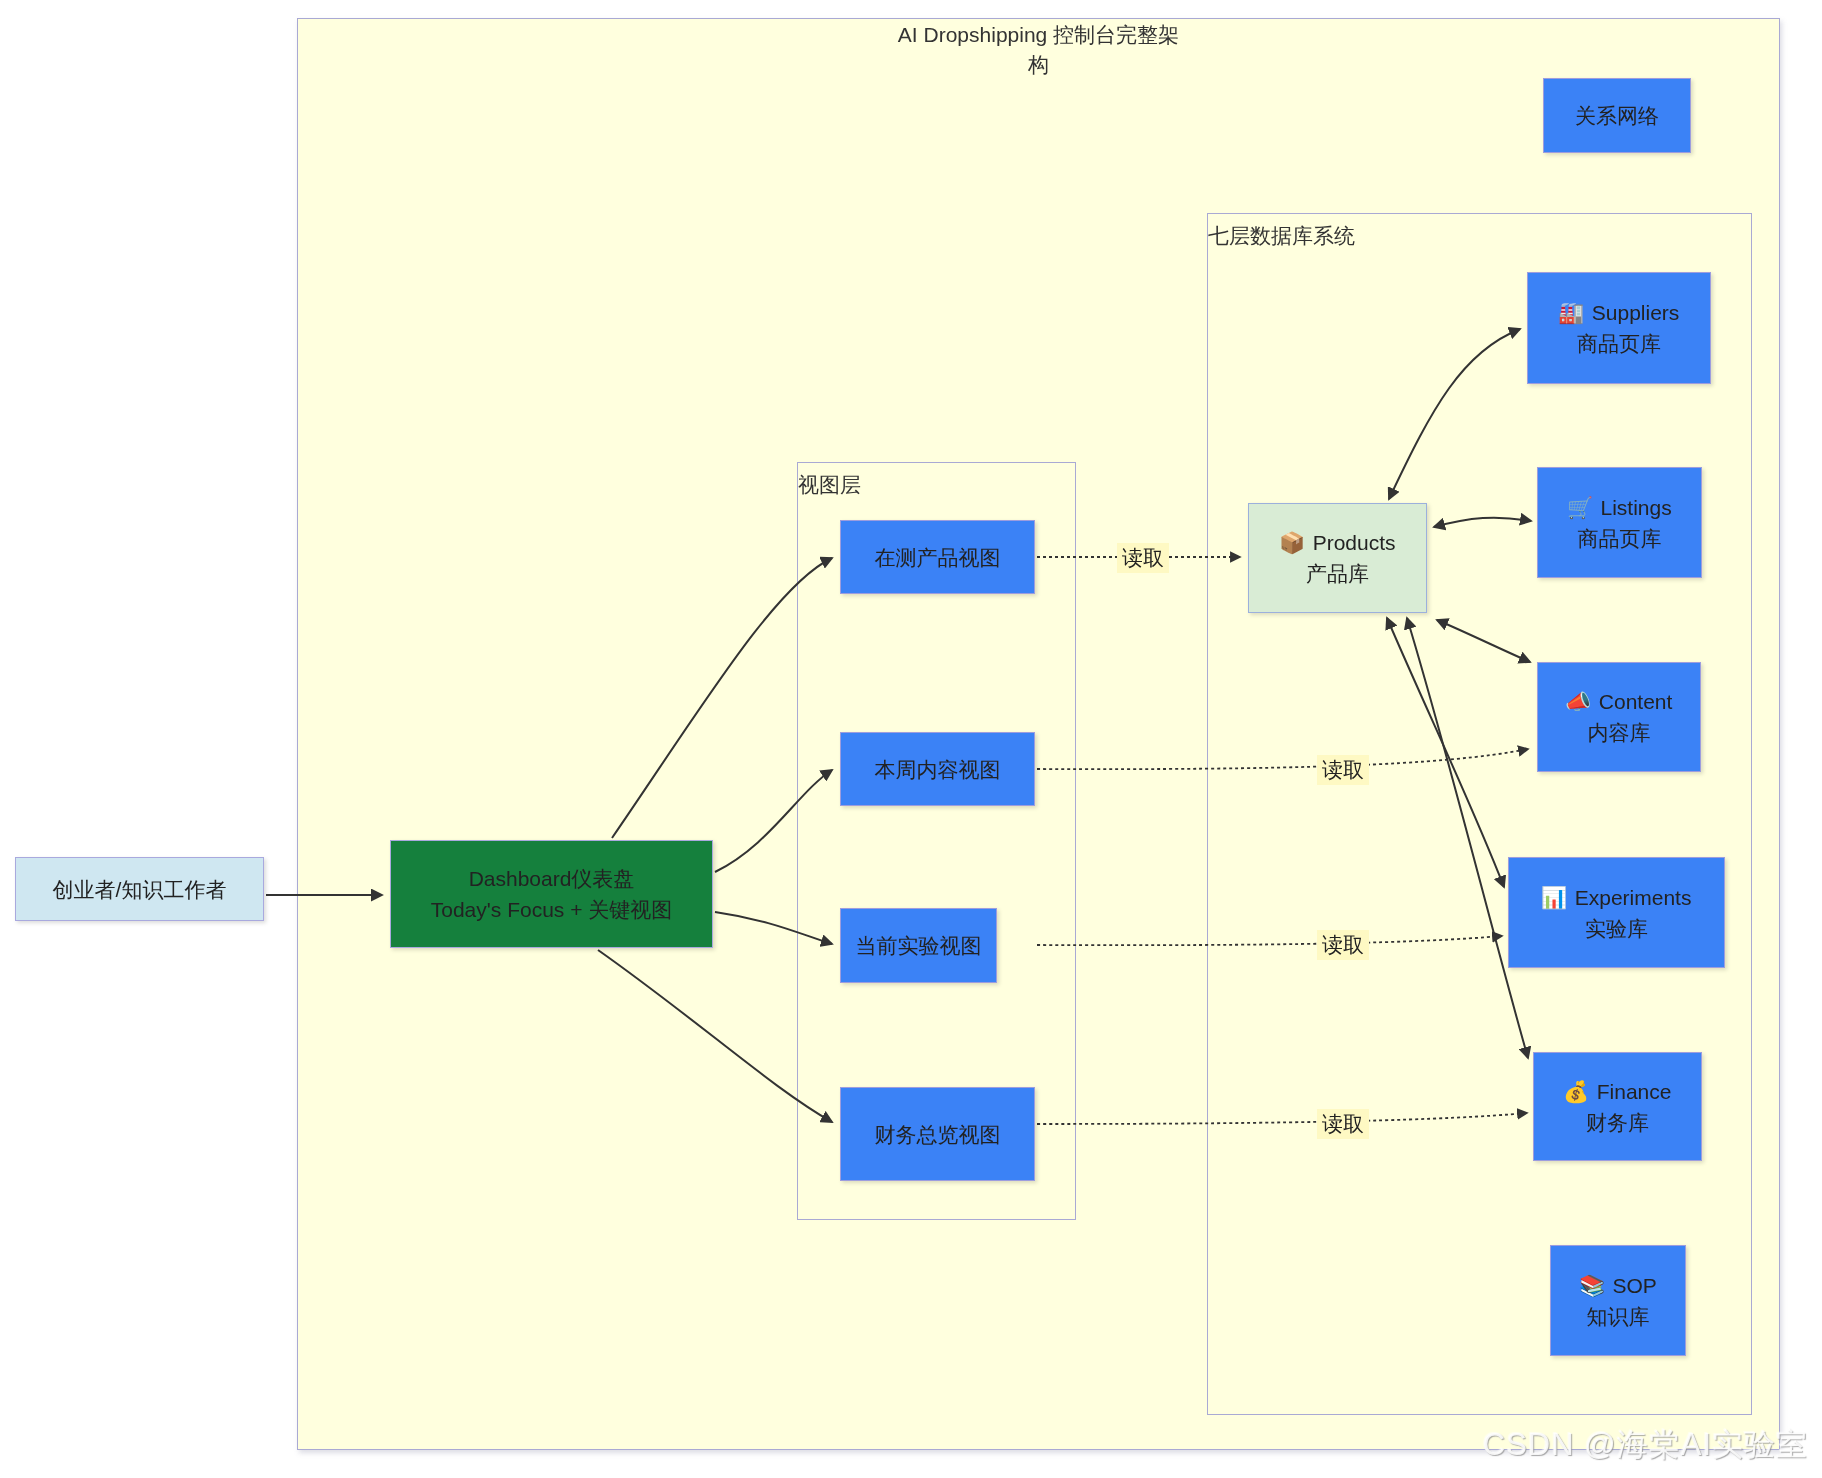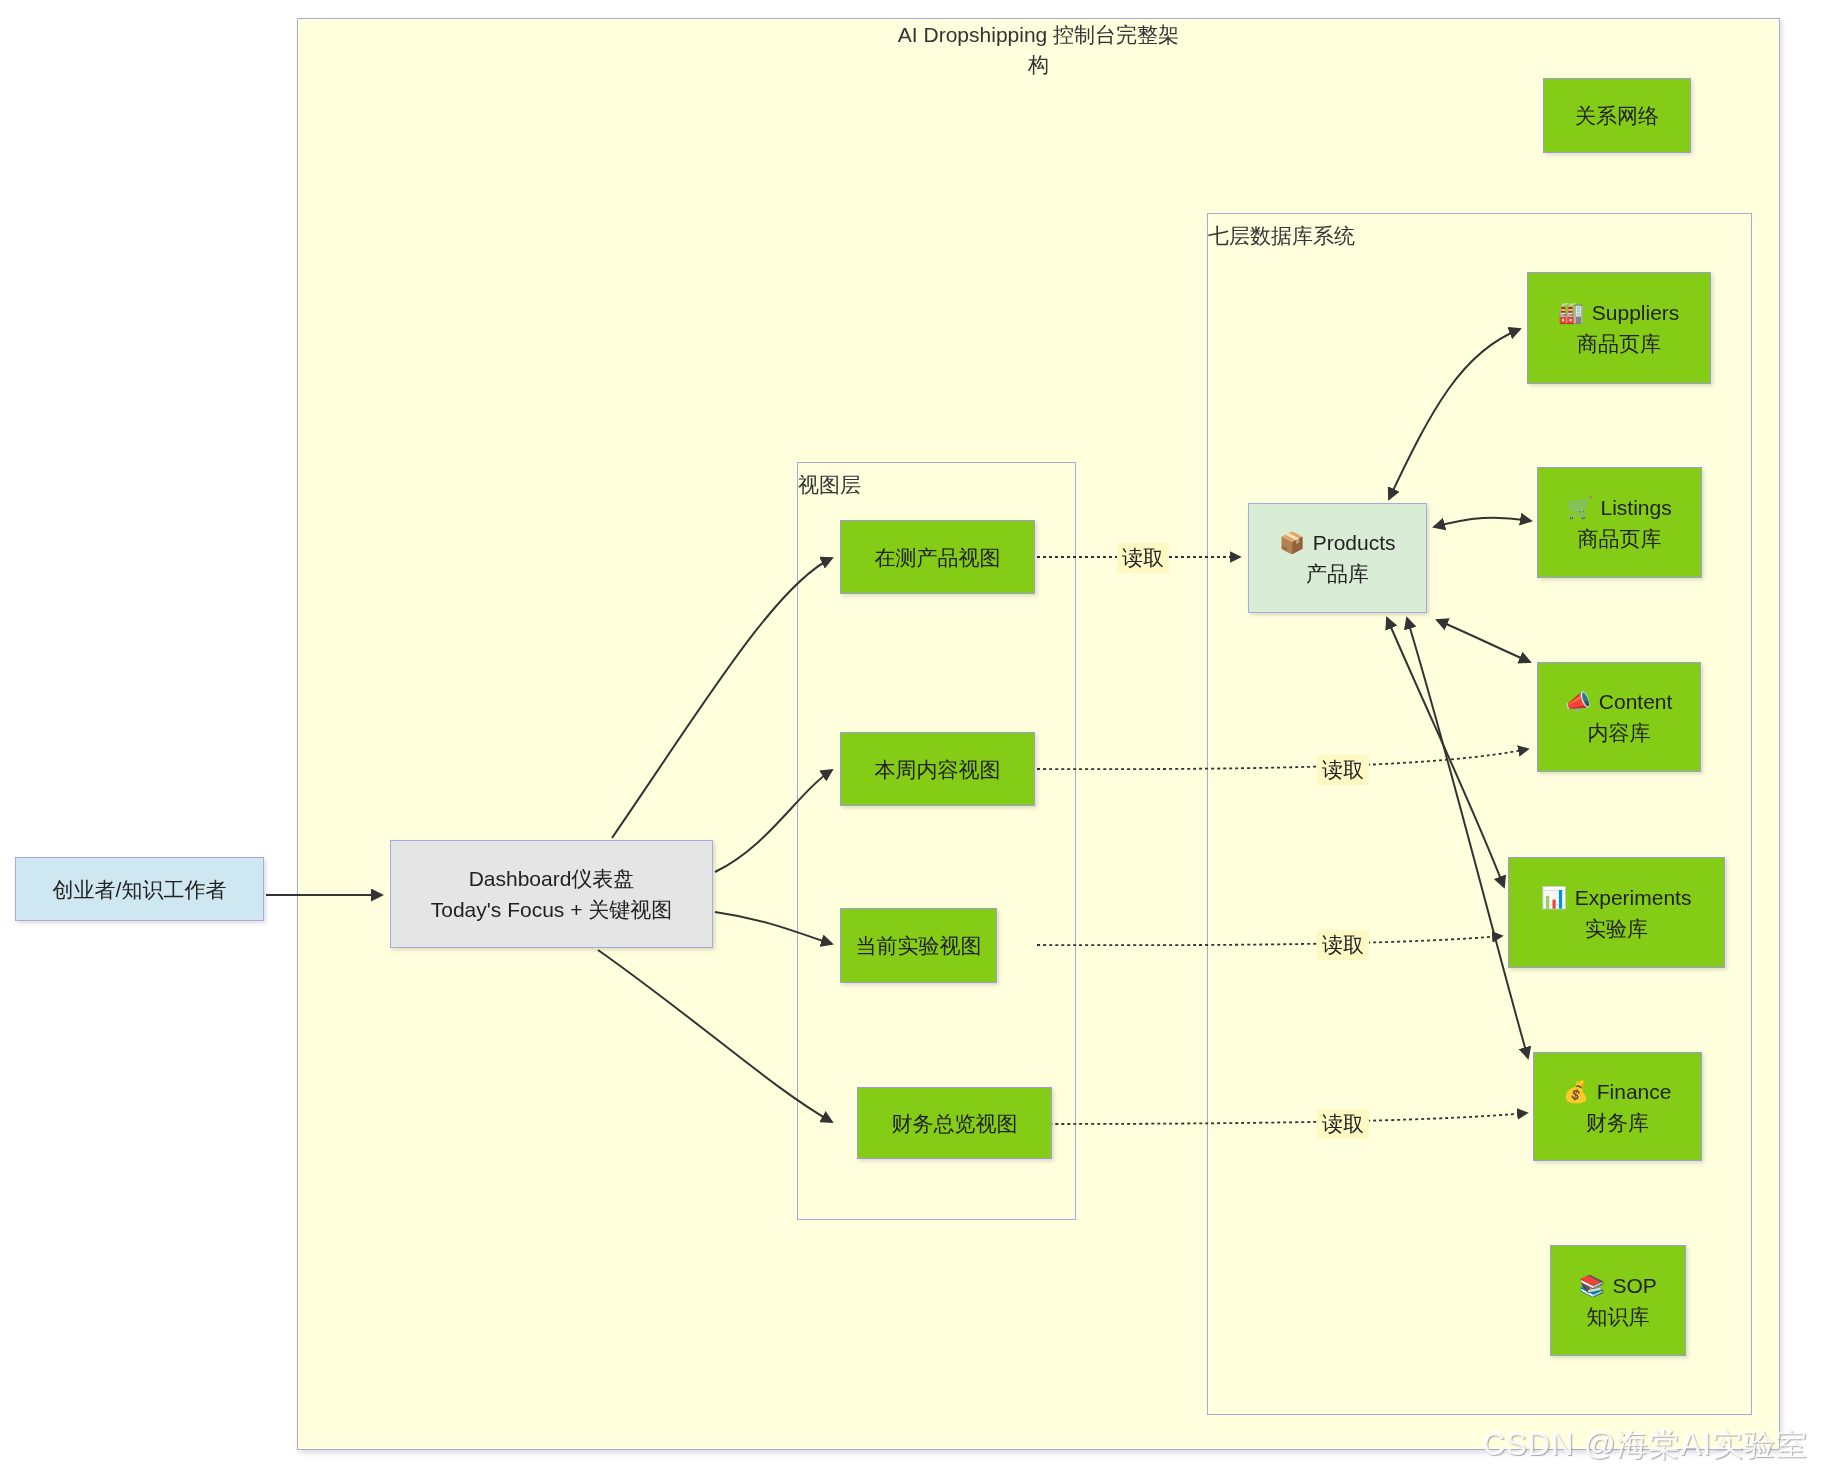--- a/index.html
+++ b/index.html
@@ -22,26 +22,26 @@
     width:100%; top:7px; line-height:30px; pointer-events:none;
   }
   .diagram-title {
     position:absolute; left:297px; top:20px; width:1483px;
     text-align:center; font-size:21px; line-height:30px; color:#333; z-index:2;
   }
   .node {
     position:absolute; box-sizing:border-box; z-index:2;
     display:flex; flex-direction:column; align-items:center; justify-content:center;
     font-size:21px; line-height:31px; text-align:center; color:#222;
-    background:#84cc16; border:1px solid #9d9dde;
+    background:#3b82f6; border:1px solid #9d9dde;
     box-shadow:2px 2px 4px rgba(0,0,0,0.14);
   }
   .node .row { display:flex; align-items:center; gap:7px; }
   .node-user { background:#cfe7f1; border-color:#a9a9de; }
-  .node-dashboard { background:#e5e5e5; border-color:#a9a9de; }
+  .node-dashboard { background:#15803d; border-color:#a9a9de; }
   .node-products { background:#d9ecd5; border-color:#9cb0dc; }
   .edge-label {
     position:absolute; z-index:3; transform:translate(-50%,-50%);
     background:#fef9c3; padding:1px 5px; font-size:21px; color:#222;
     line-height:28px;
   }
   svg.edges { position:absolute; left:0; top:0; z-index:1; }
   .watermark {
     position:absolute; right:14px; top:1424px; z-index:4;
     font-size:31px; letter-spacing:1px;
@@ -107,21 +107,21 @@
 
 <div class="node" style="left:840px; top:520px; width:195px; height:74px;">
   <div>在测产品视图</div>
 </div>
 <div class="node" style="left:840px; top:732px; width:195px; height:74px;">
   <div>本周内容视图</div>
 </div>
 <div class="node" style="left:840px; top:908px; width:157px; height:75px;">
   <div>当前实验视图</div>
 </div>
-<div class="node" style="left:840px; top:1087px; width:195px; height:72px;margin-left:17px;">
+<div class="node" style="left:840px; top:1087px; width:195px; height:94px;">
   <div>财务总览视图</div>
 </div>
 
 <div class="node" style="left:1527px; top:272px; width:184px; height:112px;">
   <div class="row">
     <span>🏭</span>
     <span>Suppliers</span>
   </div>
   <div>商品页库</div>
 </div>

